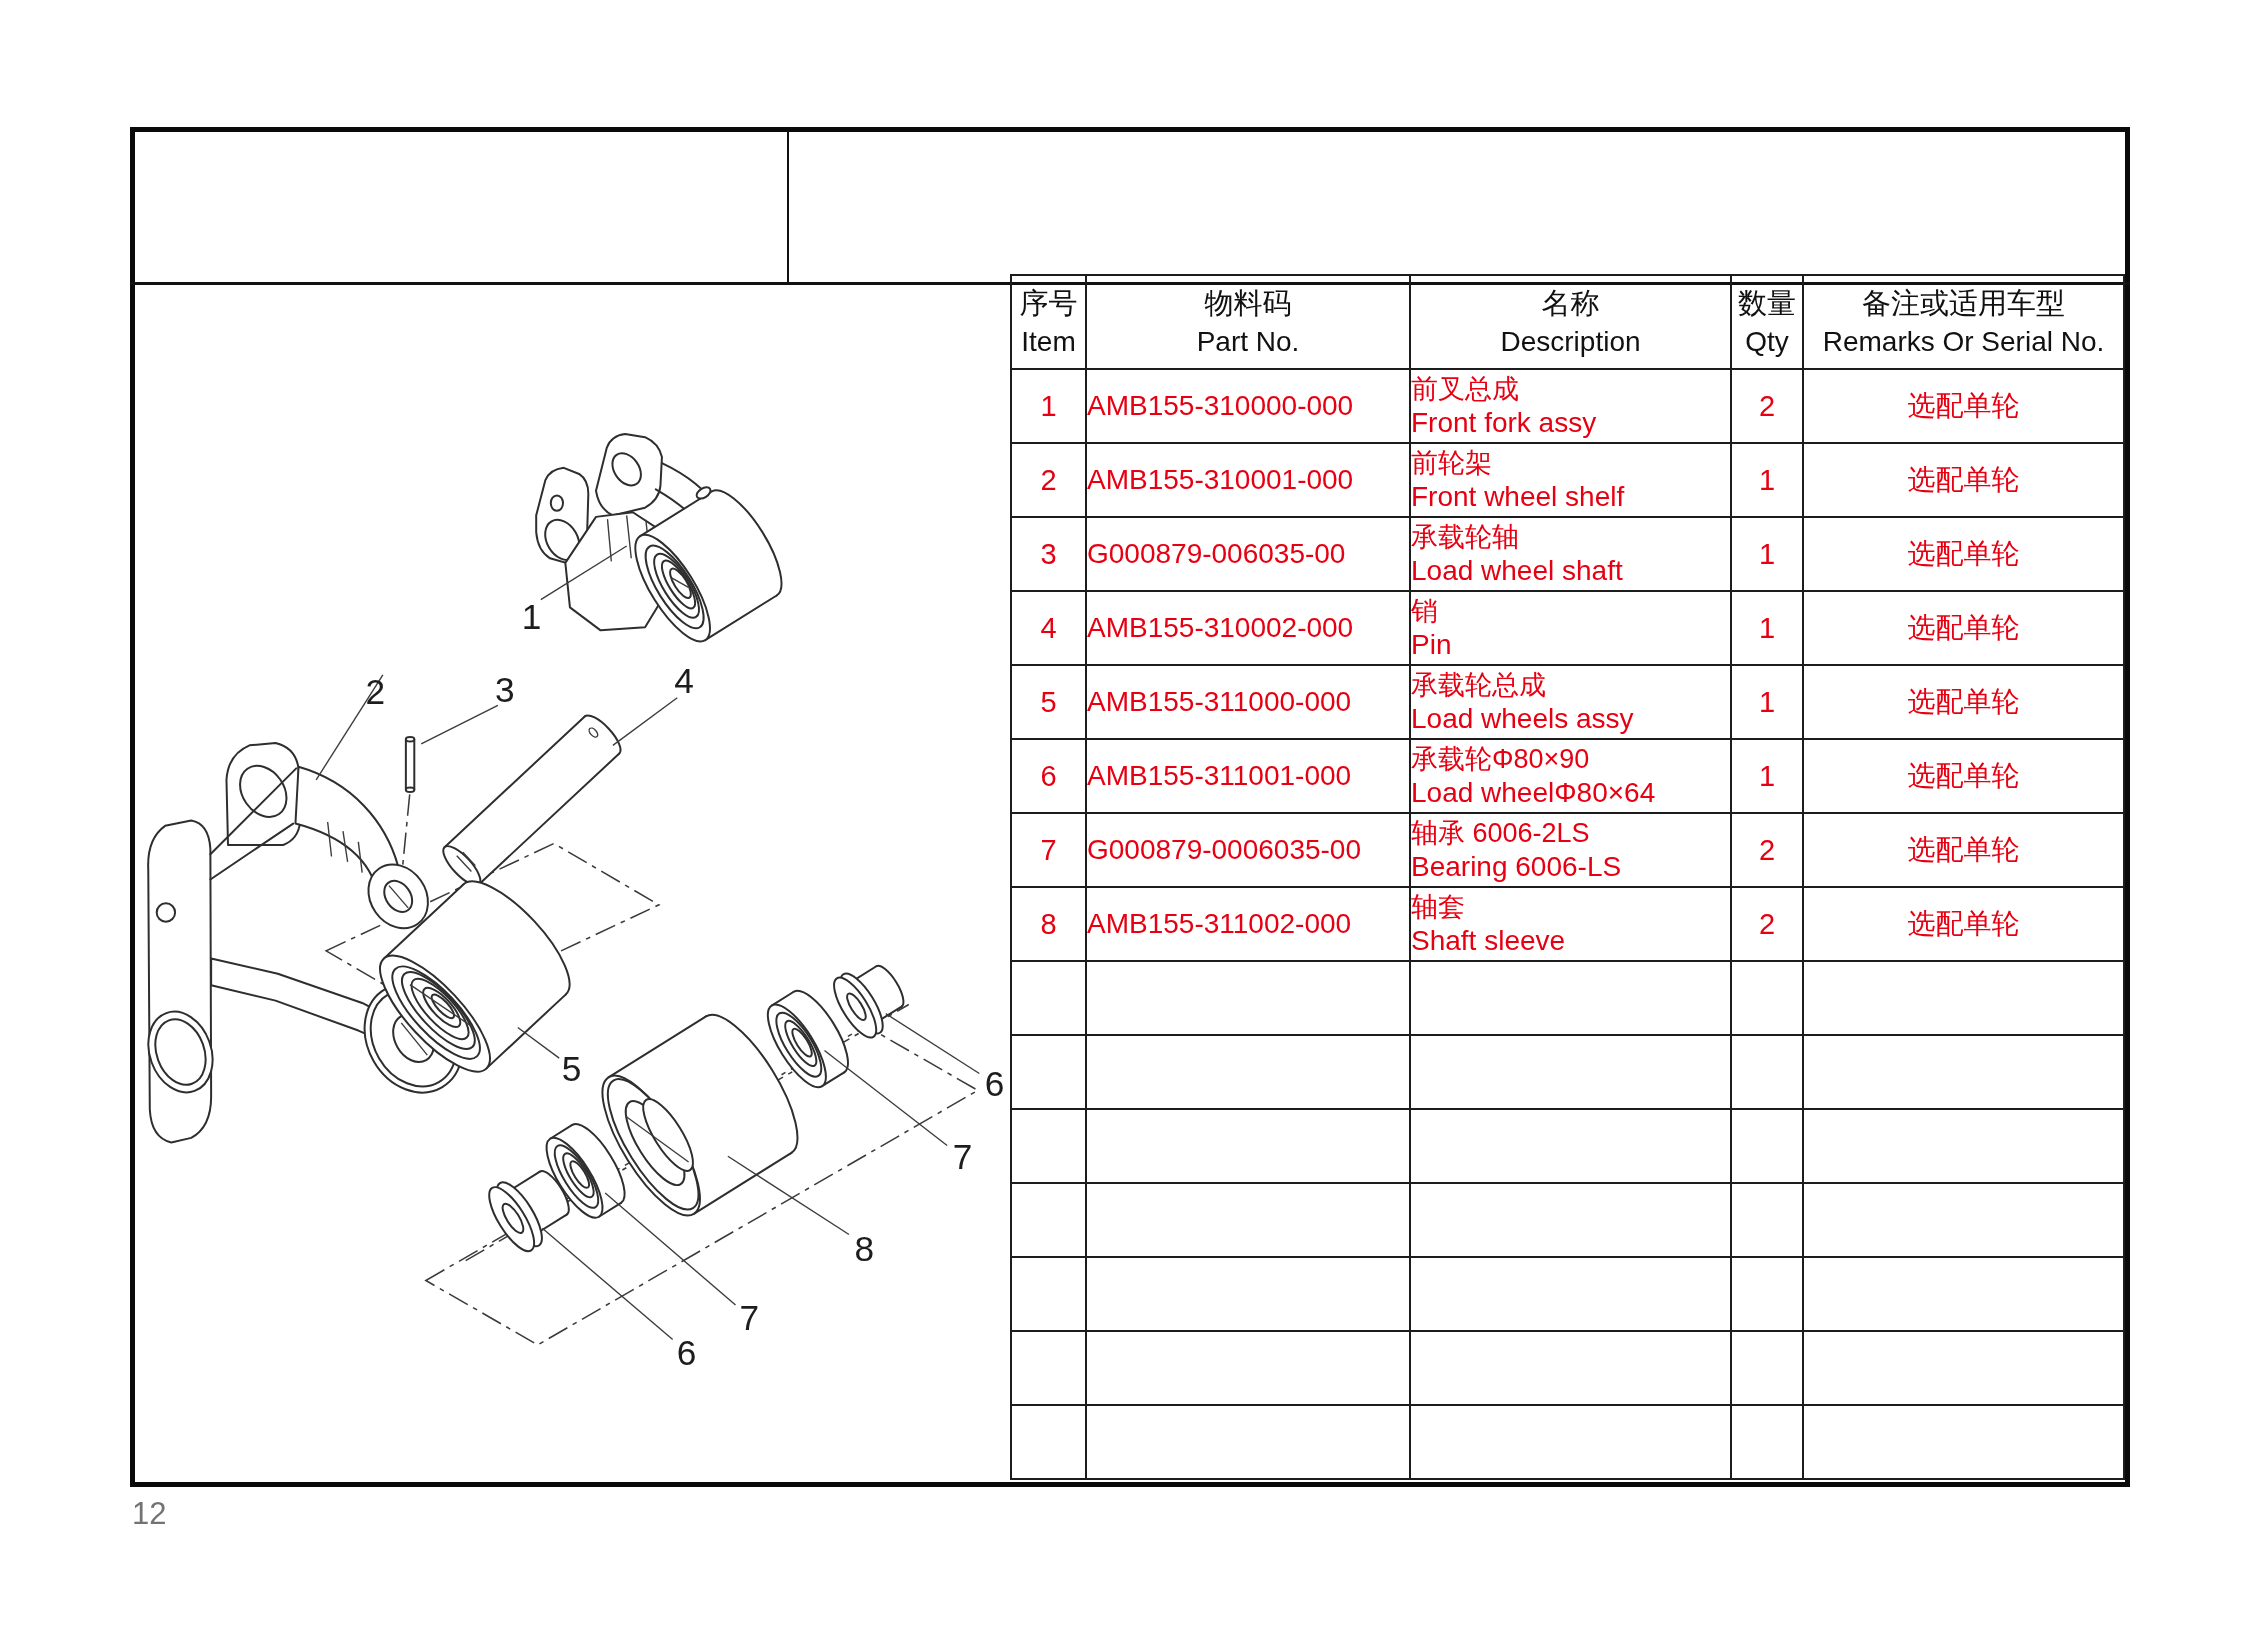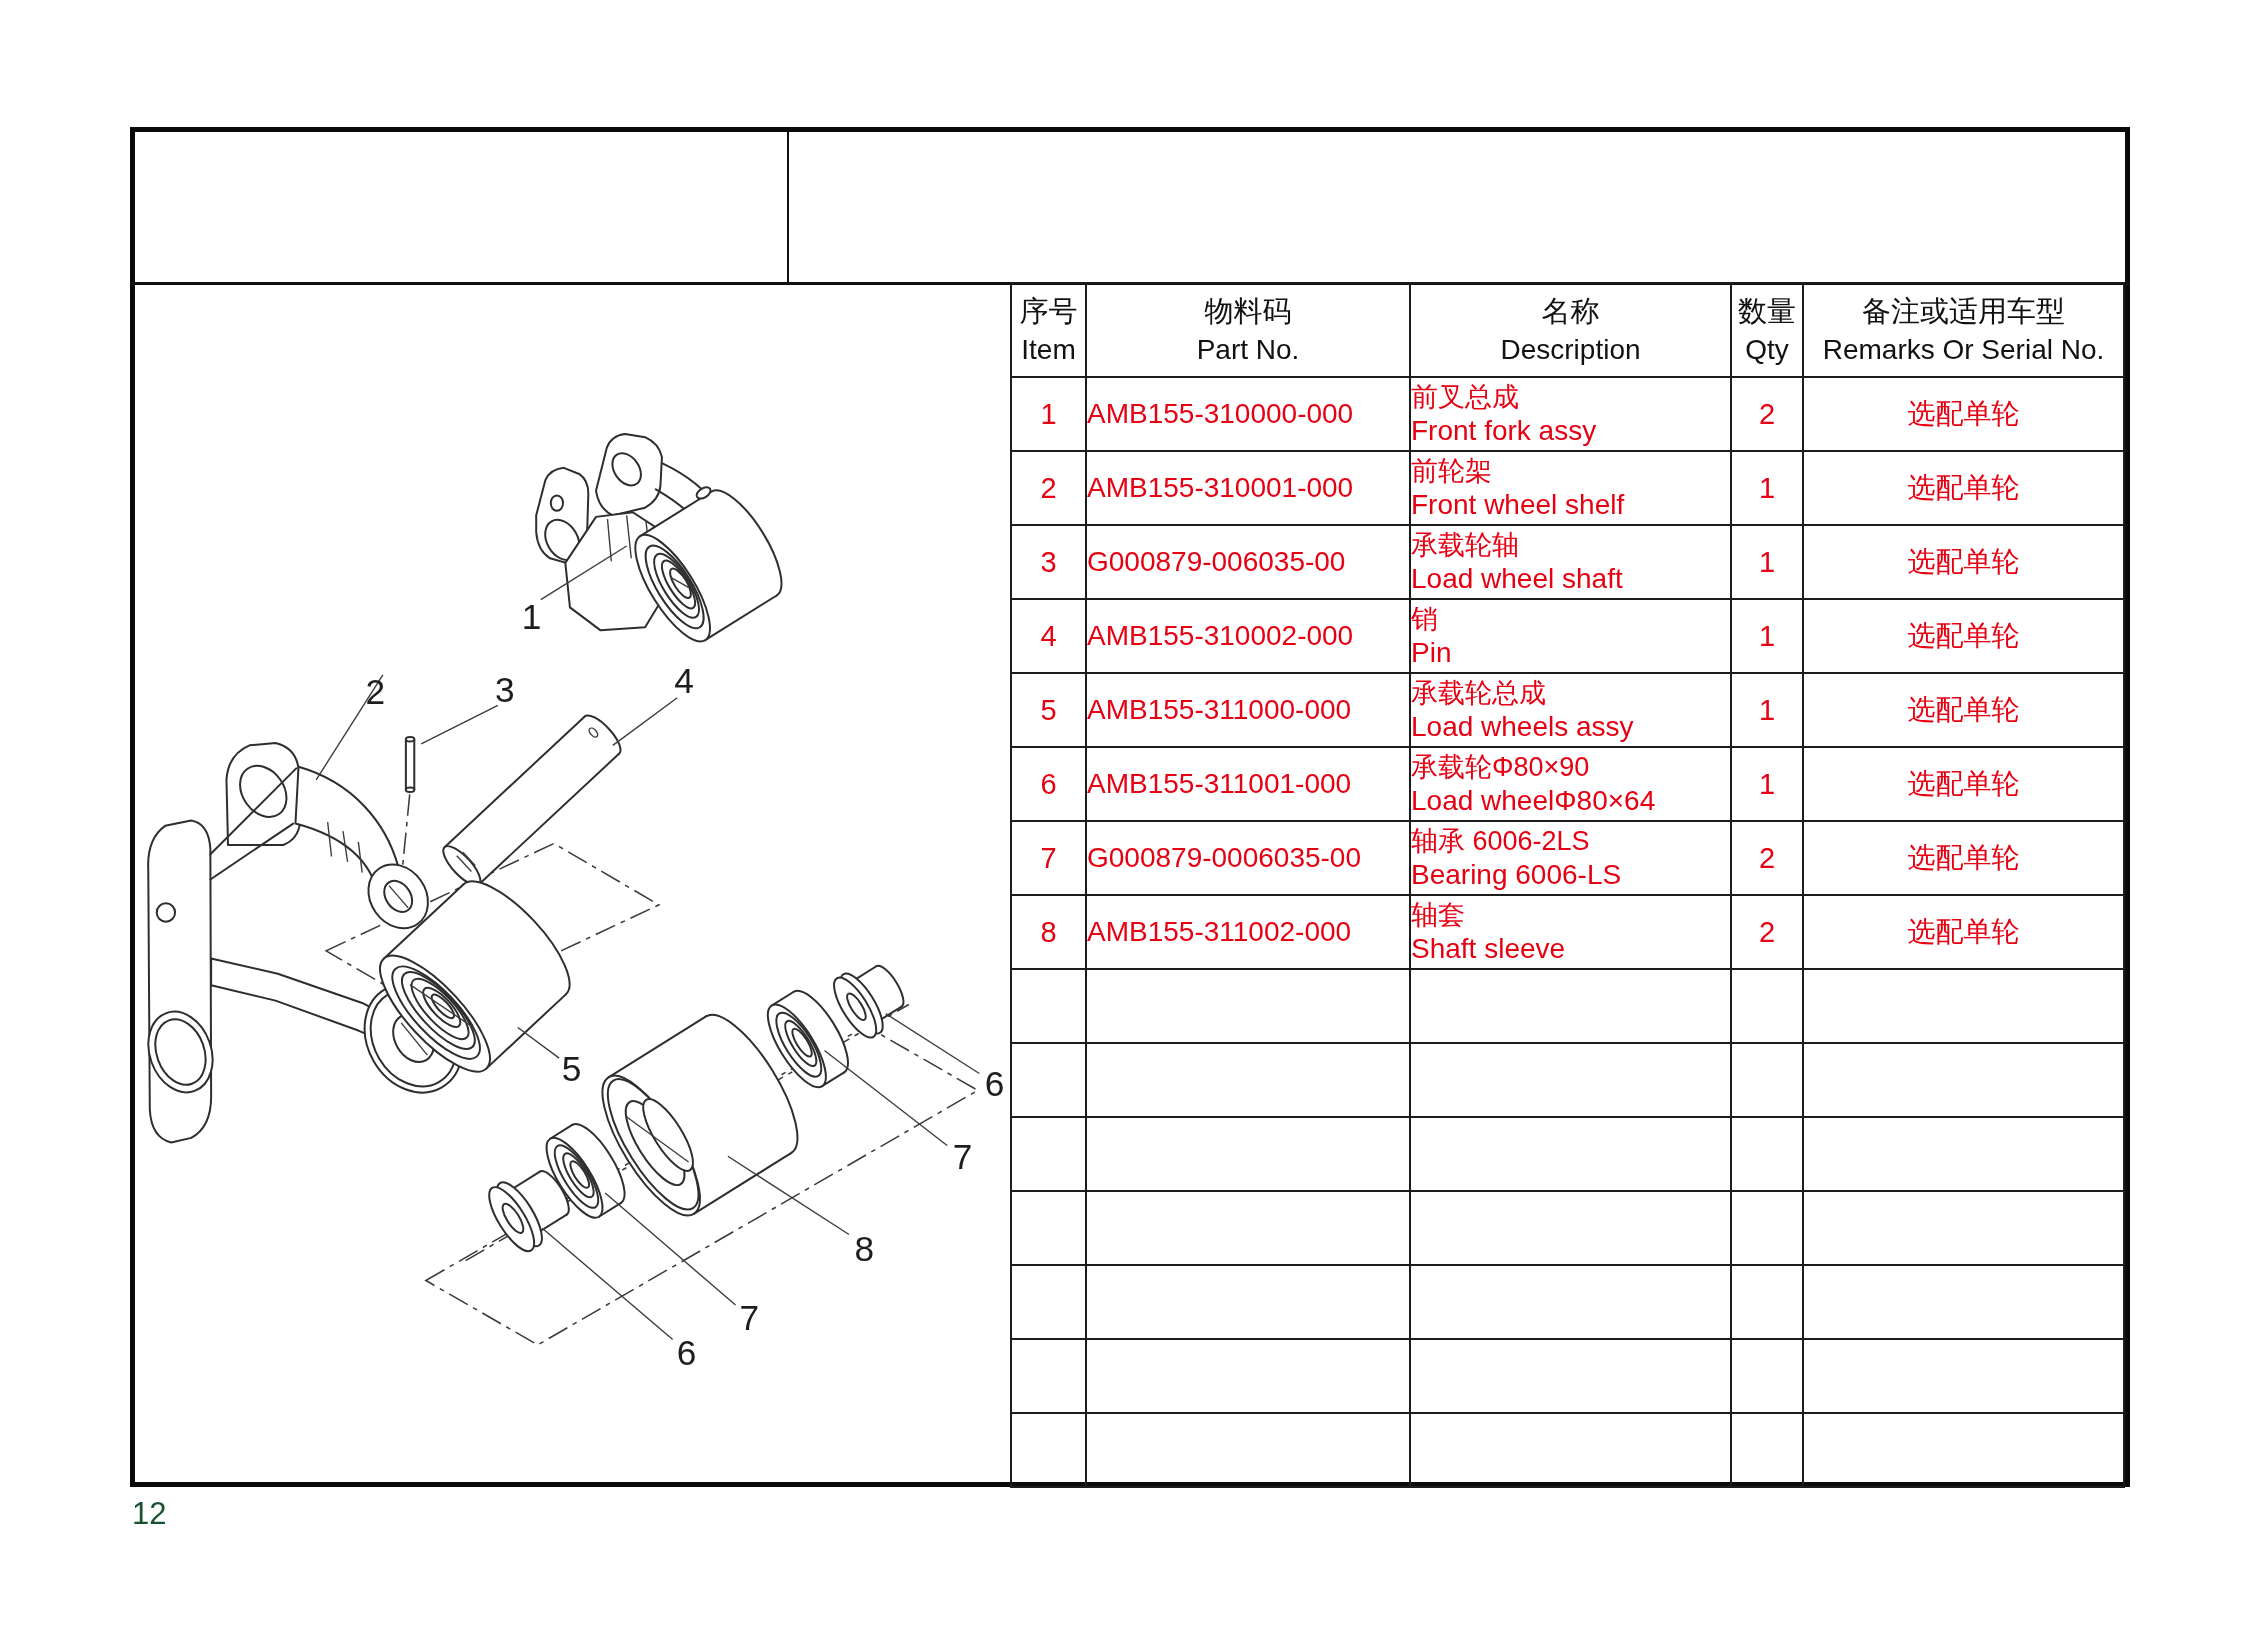--- a/index.html
+++ b/index.html
@@ -18,21 +18,21 @@
   .t-line{display:flex;align-items:baseline;white-space:nowrap;font-weight:bold;}
   .t-line.zh{font-size:37px;margin-bottom:17px;}
   .t-line.en{font-size:35px;}
   .t-prefix{display:inline-block;width:95px;}
   .red{color:#e60012;}
 
   .model-cell{position:absolute;left:789px;top:127px;width:1341px;height:156px;
               display:flex;align-items:center;justify-content:center;font-size:35px;color:#161616;}
 
   
-  table.parts{position:absolute;left:1010px;top:282px;width:1115px;border-collapse:collapse;
+  table.parts{position:absolute;left:1010px;top:274px;width:1115px;border-collapse:collapse;
               table-layout:fixed;background:transparent;padding-left:14px;}
   table.parts td,table.parts th{border:2.3px solid #1c1c1c;padding:0;box-sizing:border-box;
               font-weight:normal;vertical-align:middle;overflow:hidden;}
   table.parts thead tr{height:94px;}
   table.parts tbody tr{height:74px;}
   .hd{text-align:center;line-height:1.35;}
   .hd .zh{font-size:29px;}
   .hd .en{font-size:28px;}
   td.c-item,td.c-qty{text-align:center;font-size:29px;}
   td.c-part{text-align:left;font-size:28px;padding-left:6.1px;}
@@ -43,21 +43,21 @@
   td.red{color:#e60012;}
 
   
   svg.diagram{position:absolute;left:136px;top:285px;}
   .pl{fill:#ffffff;stroke:#2e2e2e;stroke-width:2.6;stroke-linejoin:round;}
   .ln{fill:none;stroke:#2e2e2e;stroke-width:2.6;stroke-linecap:round;}
   .thin{fill:none;stroke:#3c3c3c;stroke-width:1.8;}
   .dd{fill:none;stroke:#3a3a3a;stroke-width:2;stroke-dasharray:28 8 6 8;}
   .callout{font-size:46px;fill:#1d1d1d;font-family:"Liberation Sans","DejaVu Sans",sans-serif;}
 
-  .page-number{position:absolute;left:132px;top:1496px;font-size:31px;color:#14532d;}
+  .page-number{position:absolute;left:132px;top:1496px;font-size:31px;color:#737373;}
 </style>
 </head>
 <body>
 
 <div class="page">
 
   <div class="outer-box"></div>
   <div class="band-divider"></div>
   <div class="band-line"></div>
 

